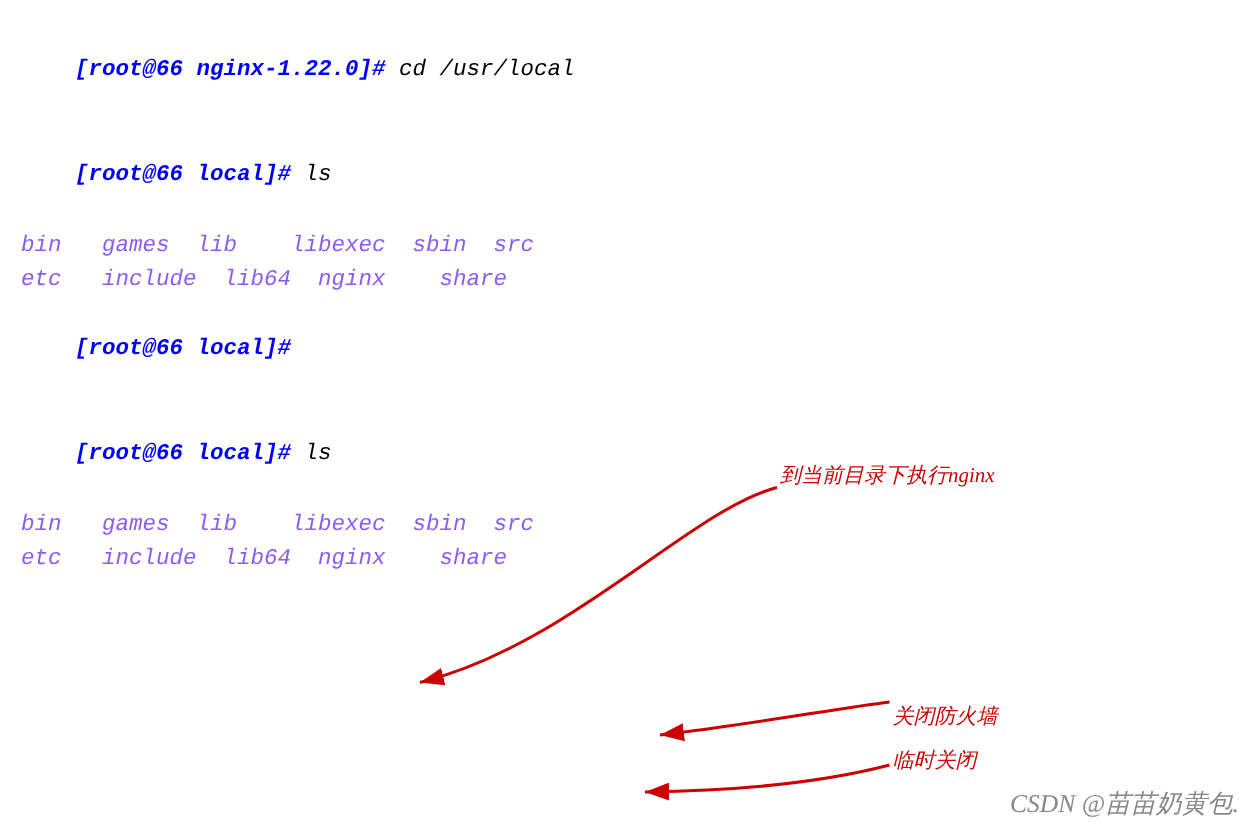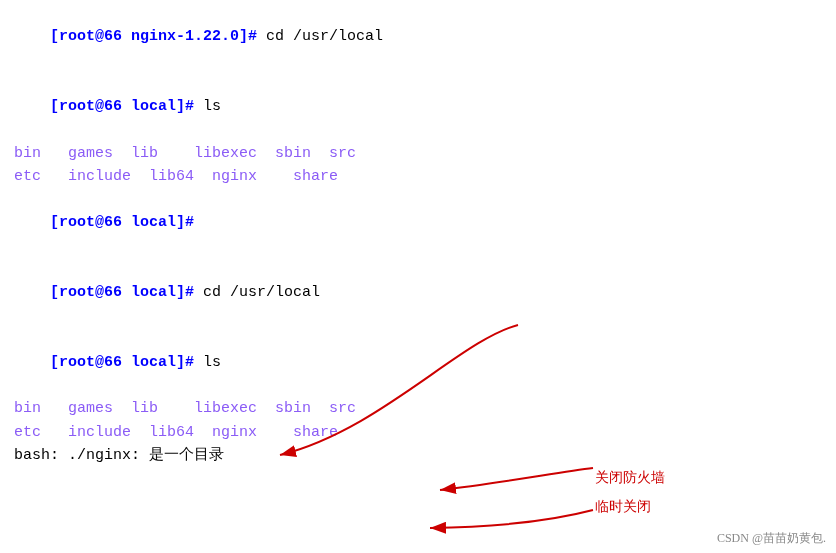--- a/index.html
+++ b/index.html
@@ -13,24 +13,25 @@
       height: 553px;
       background-color: #ffffff;
       font-family: 'Courier New', Courier, monospace;
       font-size: 15px;
       overflow: hidden;
       position: relative;
     }
 
     .terminal {
       background-color: #ffffff;
-      padding: 2px 14px;
+      padding: 12px 14px;
       width: 100%;
       height: 100%;
       position: relative;
+      font-style: italic;
     }
 
     .line {
       line-height: 1.55;
       white-space: pre;
     }
 
     .prompt {
       color: #0000ff;
       font-weight: bold;
@@ -53,21 +54,21 @@
       color: #cc0000;
       font-family: 'SimSun', 'STSong', serif;
       font-size: 14px;
       font-weight: normal;
     }
 
     .watermark {
       position: absolute;
       bottom: 6px;
       right: 10px;
-      font-size: 12px;
+      font-size: 17px;
       color: #888888;
       font-family: 'SimSun', serif;
     }
 
     
     .arrows-layer {
       position: absolute;
       top: 0;
       left: 0;
       width: 836px;
@@ -89,39 +90,36 @@
   </div>
 
   <div class="line output">bin   games  lib    libexec  sbin  src</div>
 
   <div class="line output">etc   include  lib64  nginx    share</div>
 
   <div class="line">
     <span class="prompt">[root@66 local]#</span>
   </div>
 
-  <div class="line">
-    <span class="prompt">[root@66 local]#</span><span class="cmd"> cd /usr/local</span>
-  </div>
 
   <div class="line">
     <span class="prompt">[root@66 local]#</span><span class="cmd"> ls</span>
   </div>
 
   <div class="line output">bin   games  lib    libexec  sbin  src</div>
 
   <div class="line output">etc   include  lib64  nginx    share</div>
 
 
-  <div class="line error">bash: ./nginx: 是一个目录</div>
 
   <div class="line">
     
   </div>
 
+  <div class="annotation" style="top: 308px; left: 520px;">到当前目录下执行nginx</div>
   <div class="annotation" style="top: 469px; left: 595px;">关闭防火墙</div>
   <div class="annotation" style="top: 498px; left: 595px;">临时关闭</div>
 
   <div class="watermark">CSDN @苗苗奶黄包.</div>
 
   <svg class="arrows-layer" xmlns="http://www.w3.org/2000/svg">
 
     <defs>
       <marker id="arrowhead1" markerWidth="8" markerHeight="6" refX="8" refY="3" orient="auto">
         <polygon points="0 0, 8 3, 0 6" fill="#cc0000"></polygon>

